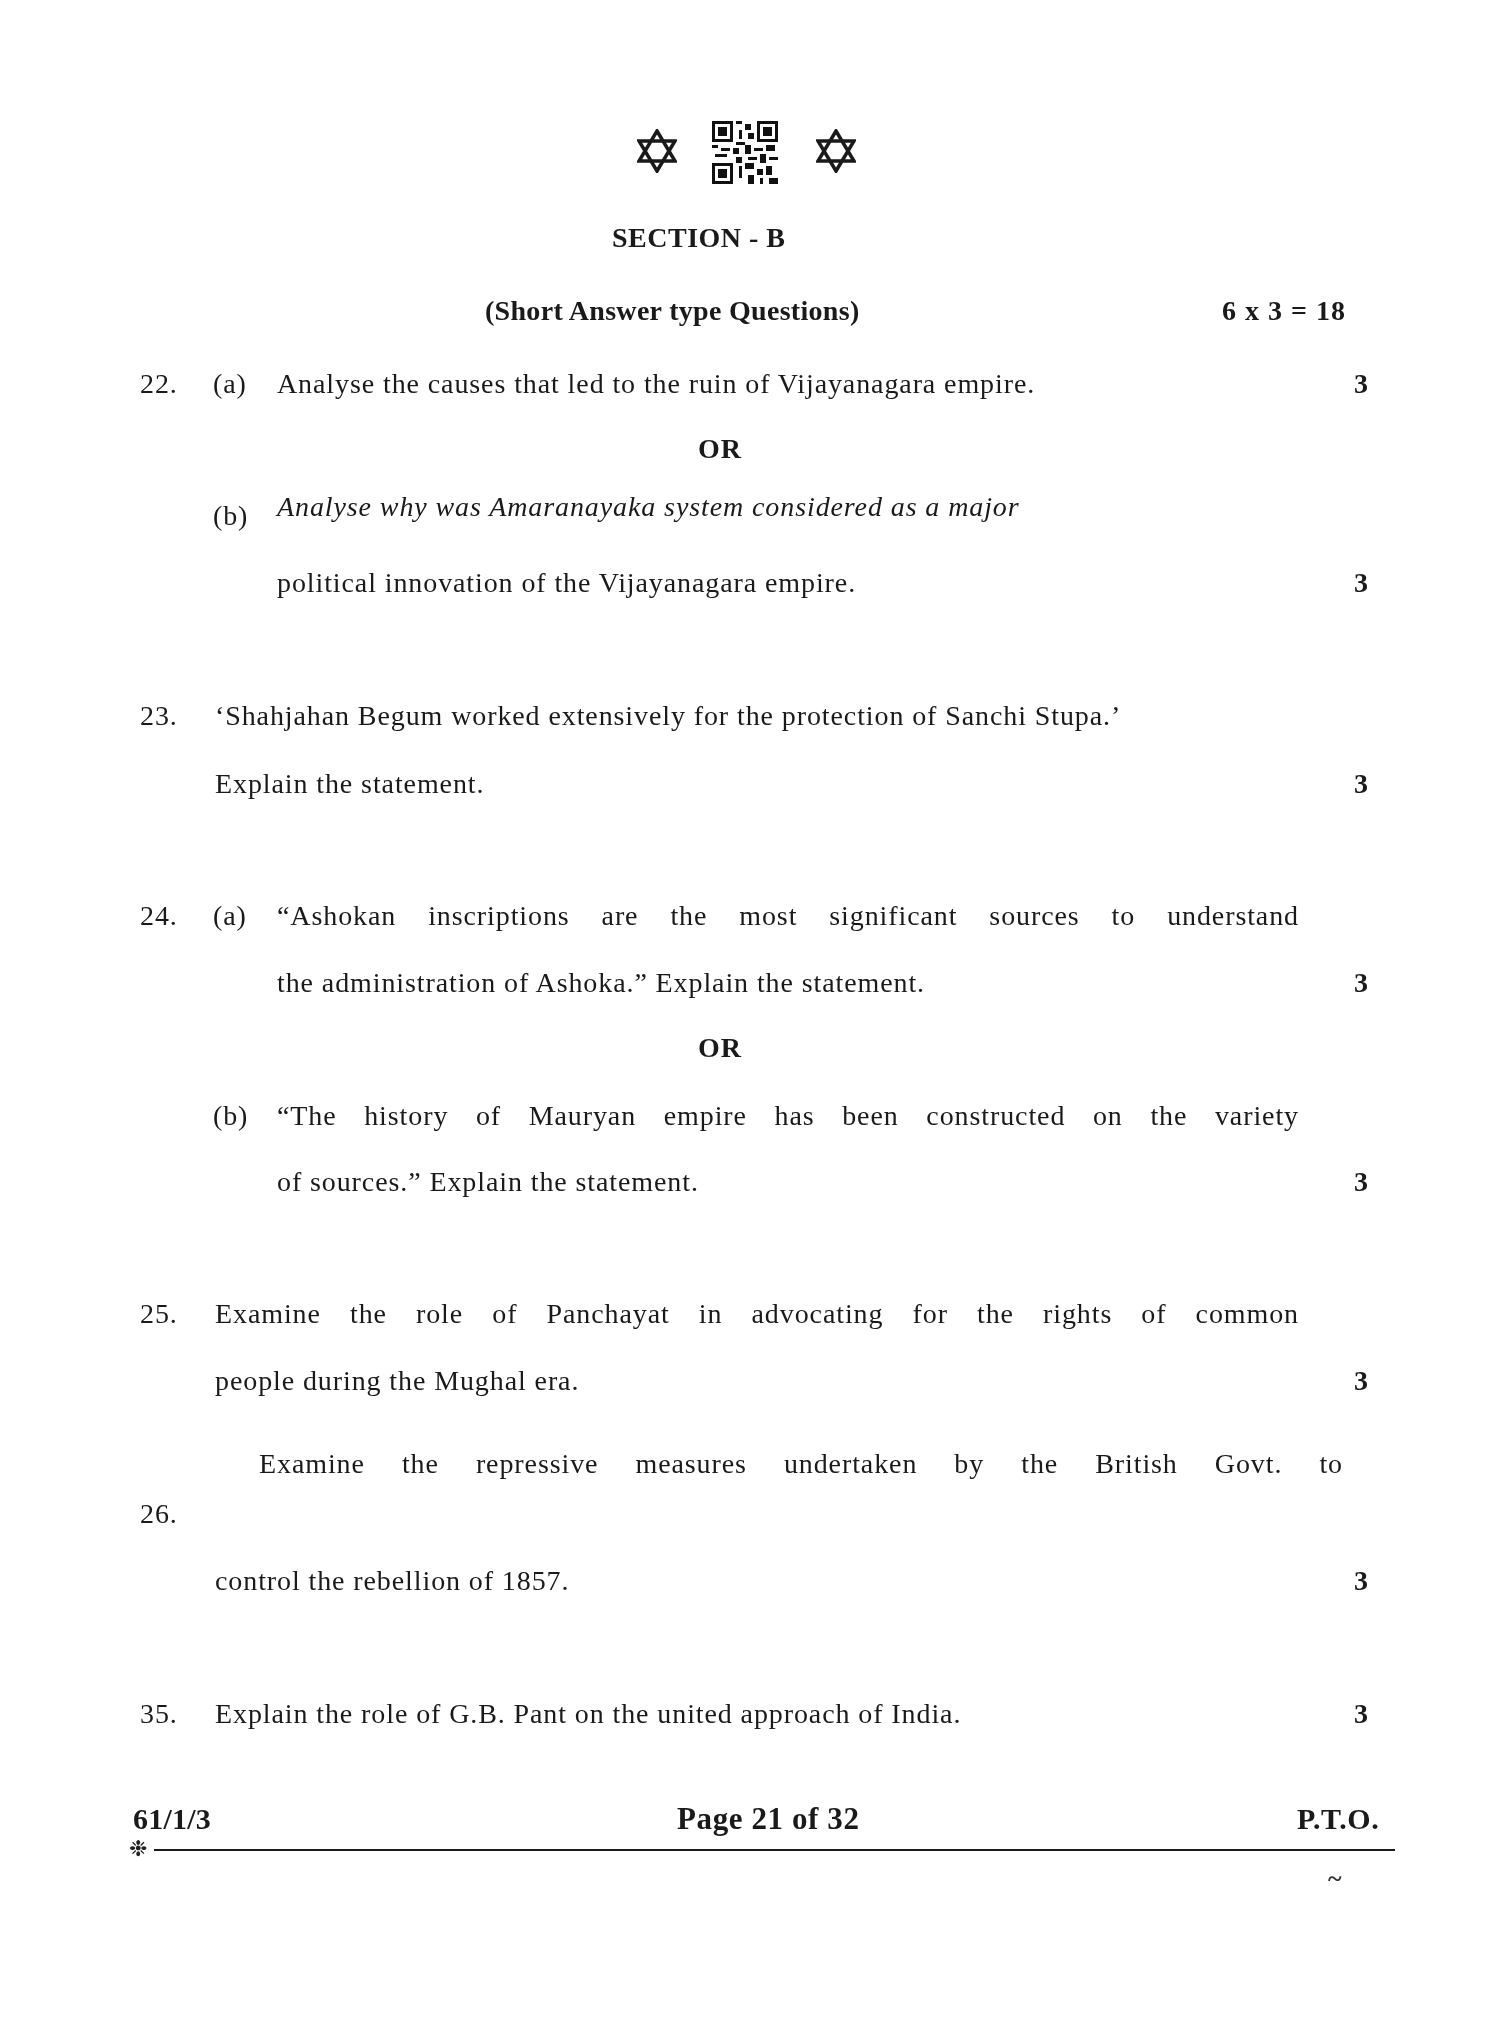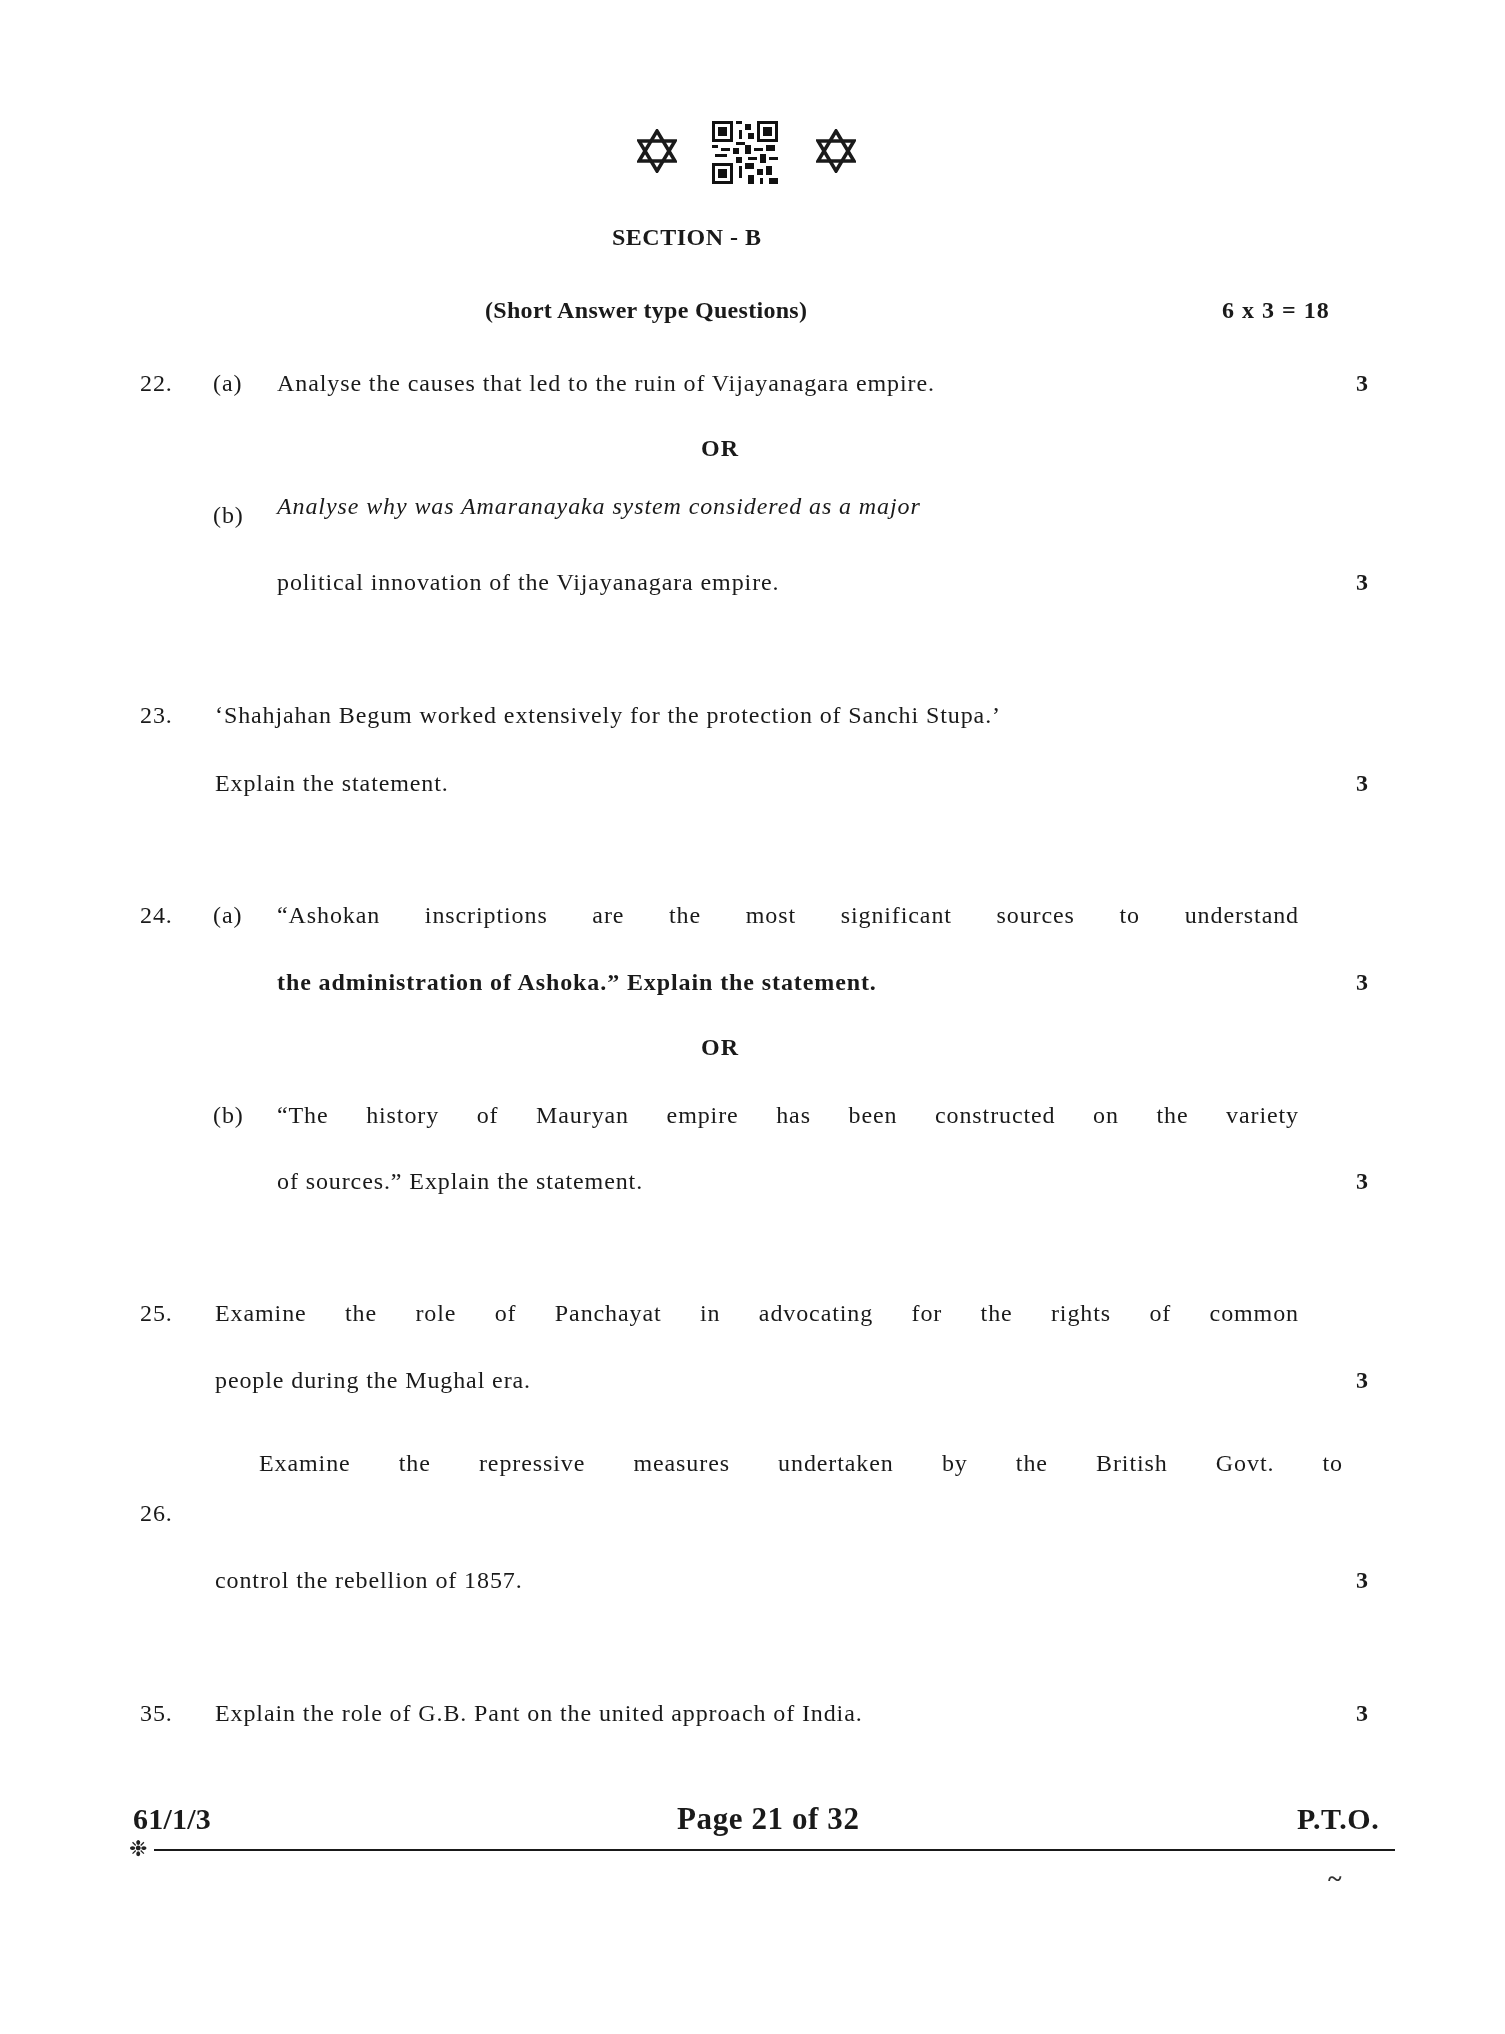--- a/index.html
+++ b/index.html
@@ -1,19 +1,19 @@
 <!DOCTYPE html>
 <html><head>
   <meta charset="utf-8">
   <style>
     html, body { margin: 0; padding: 0; background: #ffffff; }
     body { width: 1505px; height: 2034px; position: relative; overflow: hidden;
            font-family: "Liberation Serif", "DejaVu Serif", serif; color: #1a1a1a; }
     .abs { position: absolute; white-space: nowrap; }
-    .txt { font-size: 24px; line-height: 31px; letter-spacing: 0.9px; }
+    .txt { font-size: 28px; line-height: 31px; letter-spacing: 0.9px; }
     .bold { font-weight: bold; }
     .num { left: 140px; }
     .sub { left: 213px; }
     .body-a { left: 277px; }
     .body-q { left: 215px; }
     .mark { left: 1345px; width: 24px; text-align: right; font-weight: bold; }
     .just { text-align: justify; text-align-last: justify; white-space: normal; }
     .or { left: 690px; width: 60px; text-align: center; font-weight: bold; }
     .icon { position: absolute; }
     .footer-line { position: absolute; left: 154px; top: 1849px; width: 1241px; height: 2px; background: #1a1a1a; }
@@ -92,21 +92,21 @@
   <div class="abs txt num" style="top:700px;">23.</div>
   <div class="abs txt body-q" style="top:700px;">‘Shahjahan Begum worked extensively for the protection of Sanchi Stupa.’</div>
   <div class="abs txt body-q" style="top:768px;">Explain the statement.</div>
   <div class="abs txt mark" style="top:768px;">3</div>
 </div>
 
 <div>
   <div class="abs txt num" style="top:900px;">24.</div>
   <div class="abs txt sub" style="top:900px;">(a)</div>
   <div class="abs txt body-a just" style="top:900px; width:1022px;">“Ashokan inscriptions are the most significant sources to understand</div>
-  <div class="abs txt body-a" style="top:967px;font-weight:bold;">the administration of Ashoka.” Explain the statement.</div>
+  <div class="abs txt body-a" style="top:967px;">the administration of Ashoka.” Explain the statement.</div>
   <div class="abs txt mark" style="top:967px;">3</div>
 
   <div class="abs txt or" style="top:1032px;">OR</div>
 
   <div class="abs txt sub" style="top:1100px;">(b)</div>
   <div class="abs txt body-a just" style="top:1100px; width:1022px;">“The history of Mauryan empire has been constructed on the variety</div>
   <div class="abs txt body-a" style="top:1166px;">of sources.” Explain the statement.</div>
   <div class="abs txt mark" style="top:1166px;">3</div>
 </div>
 

